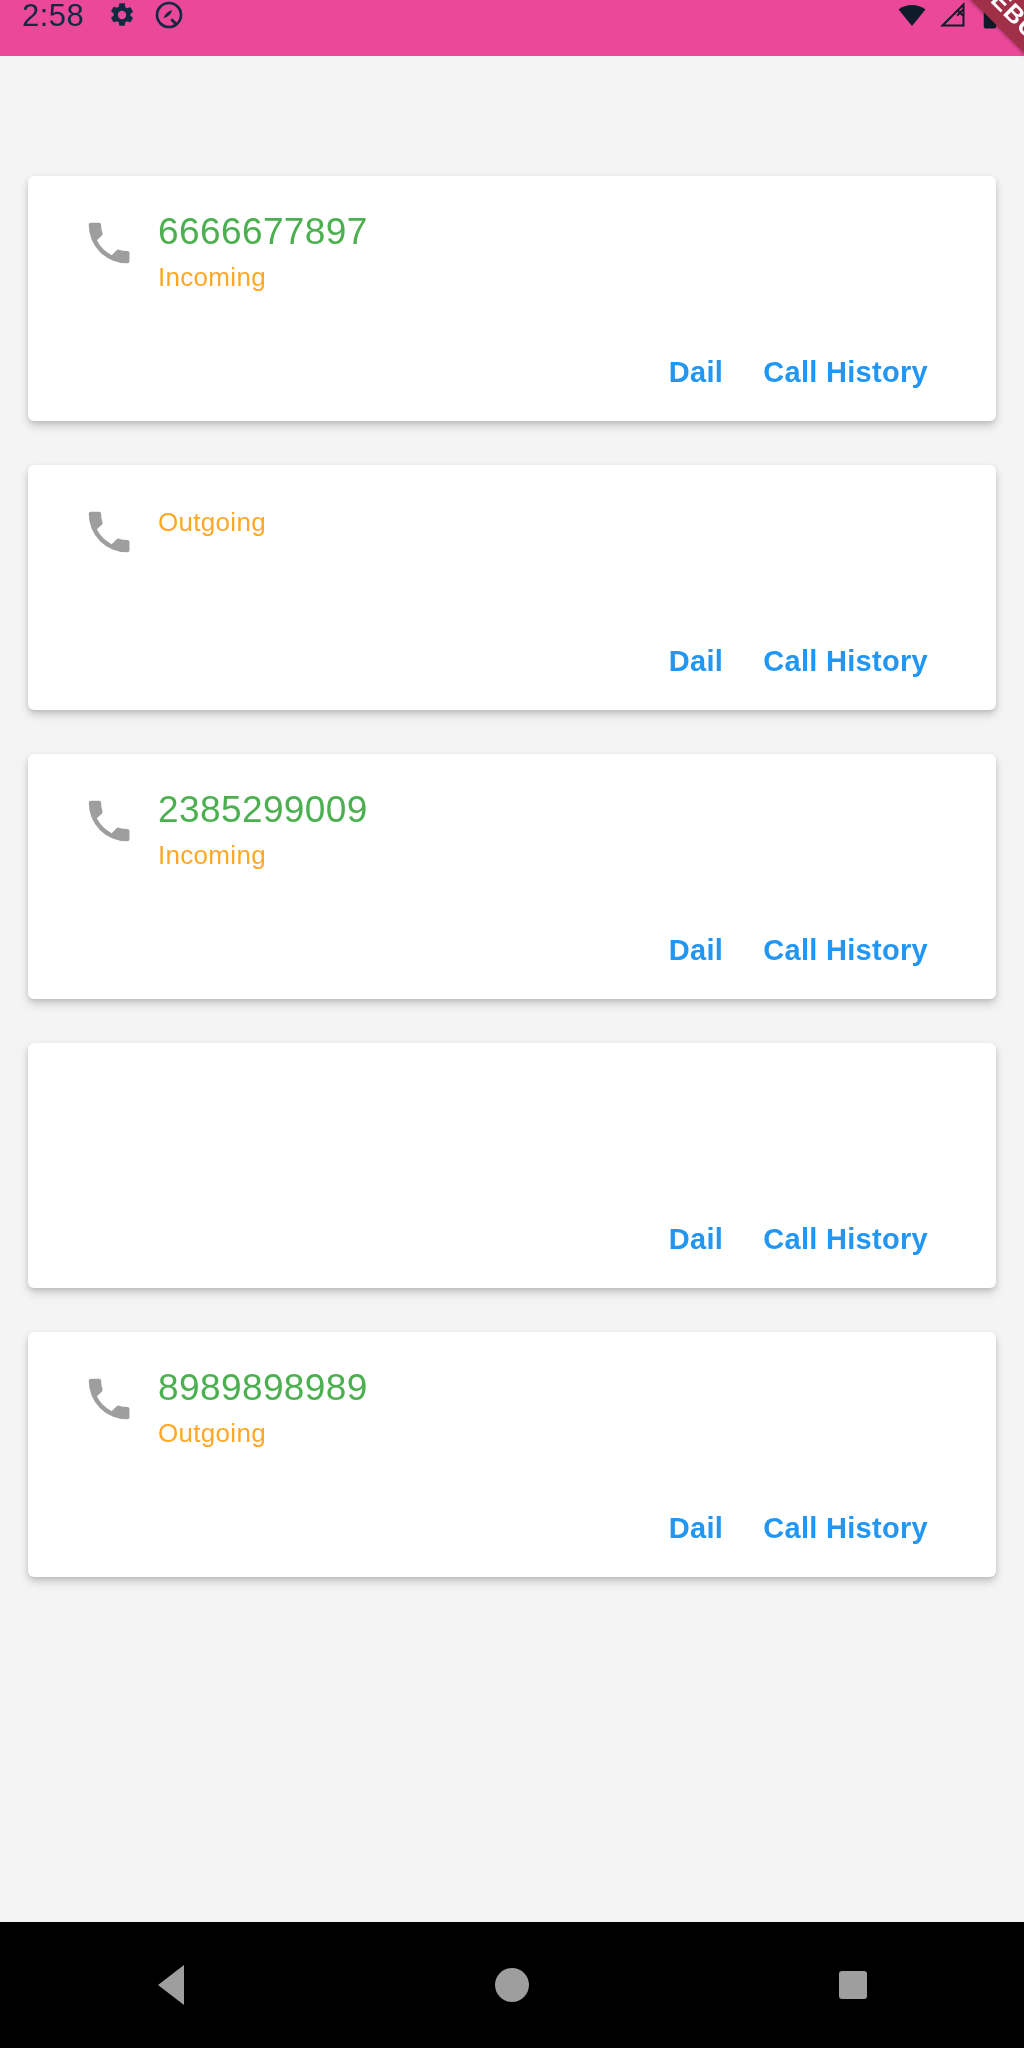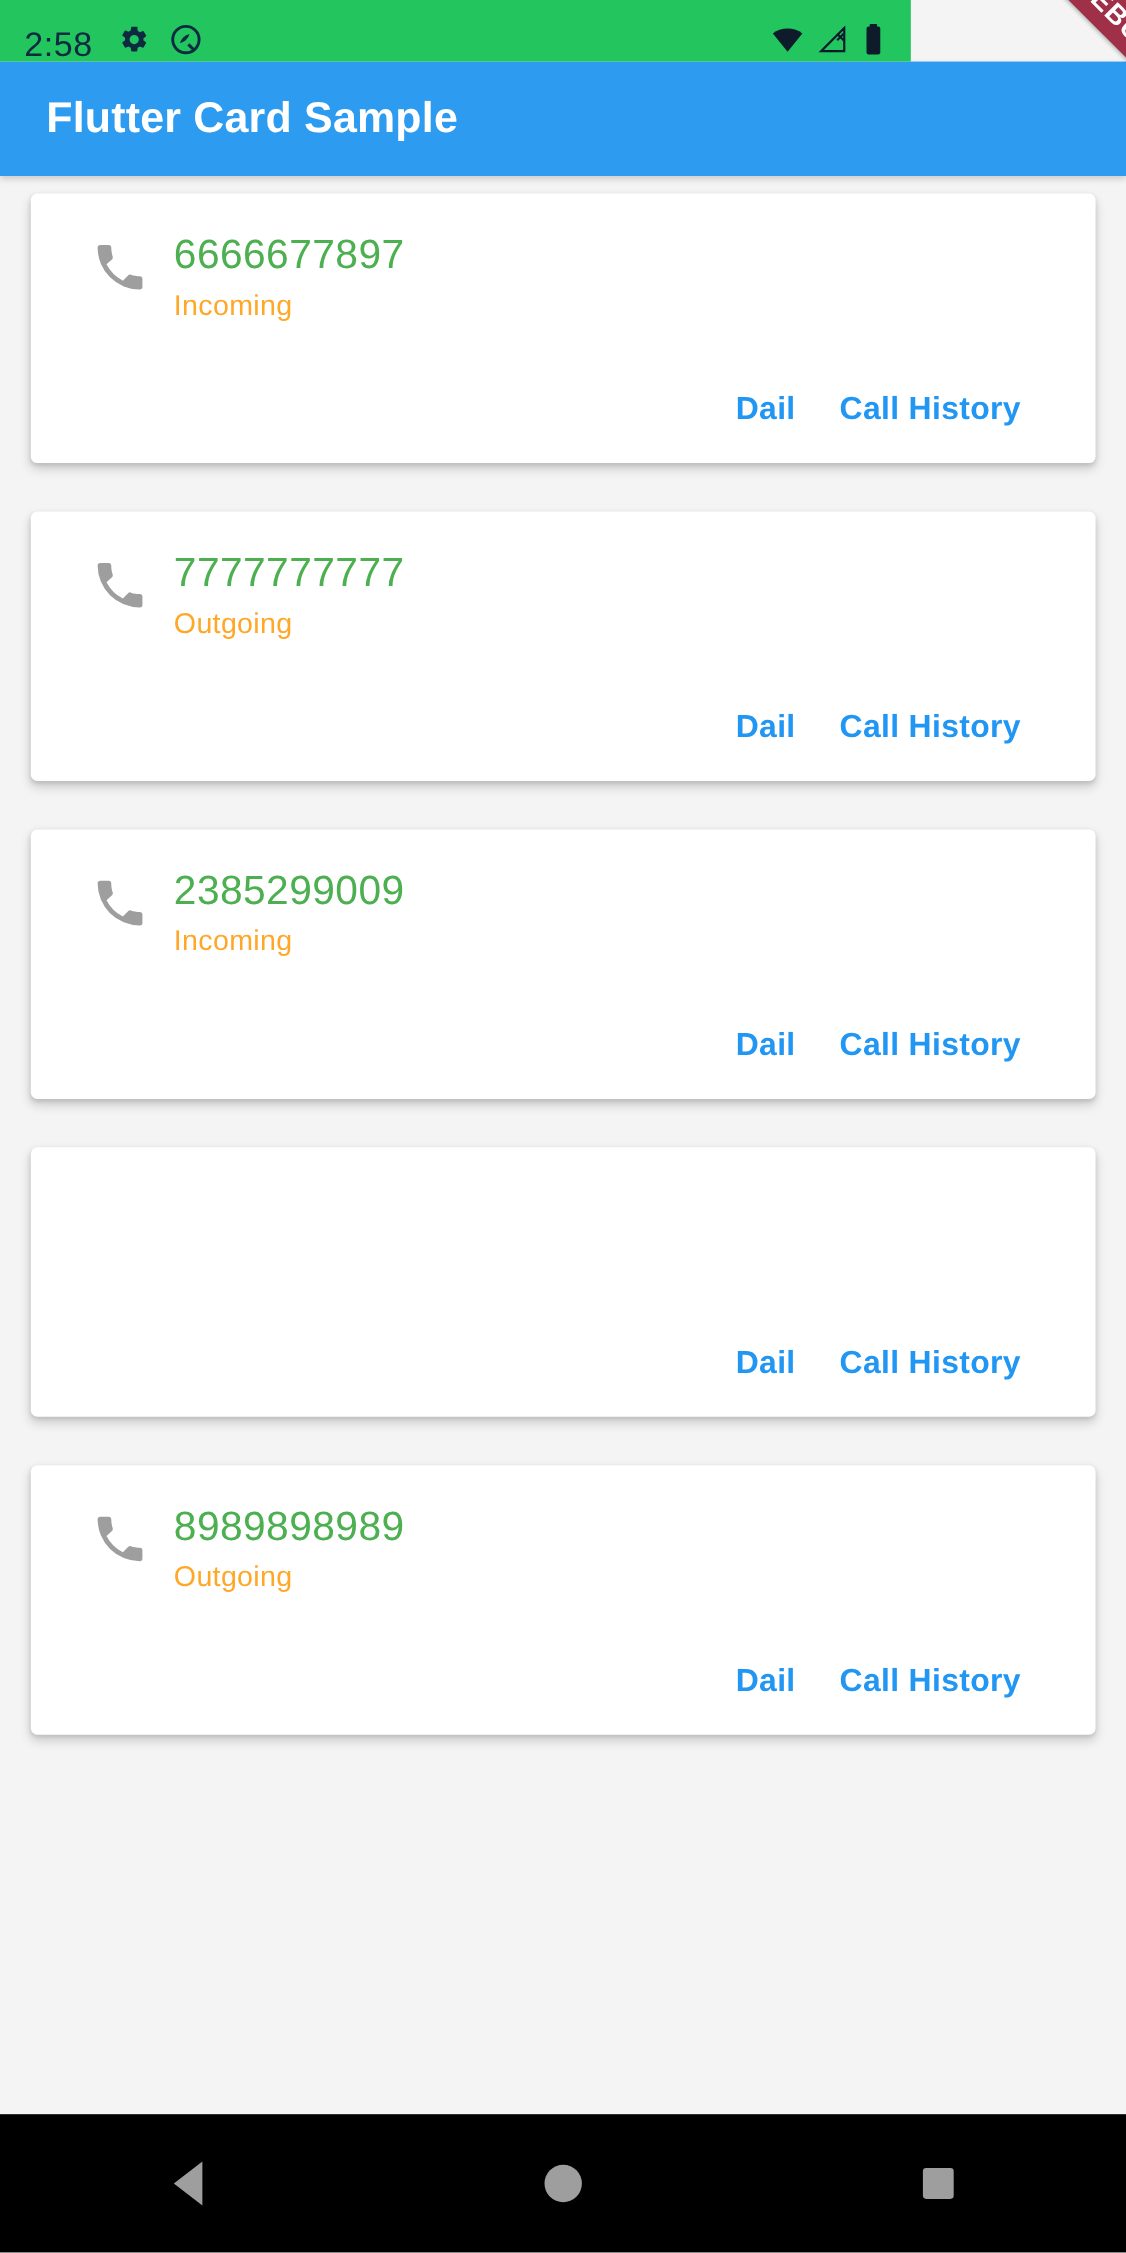--- a/index.html
+++ b/index.html
@@ -15,25 +15,25 @@
     width: 1024px;
     height: 2048px;
     overflow: hidden;
     background: #f4f4f4;
   }
 
   
   .statusbar {
     position: absolute;
     top: 0; left: 0;
-    width: 828px;
+    width: 1024px;
     height: 56px;
-    background: #22c55e;
-    display: flex;
-    align-items: flex-end;
+    background: #ec4899;
+    display: flex;
+    align-items: flex-start;
     padding: 0 16px 0 22px;
     z-index: 5;
   }
   .sb-clock {
     color: #0d2a40;
     font-size: 31px;
     font-weight: 400;
     letter-spacing: 0.5px;
     line-height: 1;
   }
@@ -248,23 +248,20 @@
           <rect x="2" y="2.4" width="10" height="20.4" rx="1.6" fill="#0d1b2a"></rect>
         </svg>
       </span>
     </span>
   </div>
 
   <div class="debug-ribbon">
     <div class="band">DEBUG</div>
   </div>
 
-  <div class="appbar">
-    <span class="appbar-title">Flutter Card Sample</span>
-  </div>
 
   <div class="body">
 
     <div class="card">
       <div class="card-top">
         <span class="phone-icon">
           <svg width="54" height="54" viewBox="0 0 24 24">
               <path fill="#9e9e9e" d="M6.6 10.8a15.1 15.1 0 0 0 6.6 6.6l2.2-2.2c.3-.3.7-.4 1-.2 1.2.4 2.4.6 3.7.6.6 0 1 .4 1 1V20c0 .6-.4 1-1 1A17 17 0 0 1 3 4c0-.6.4-1 1-1h3.5c.6 0 1 .4 1 1 0 1.3.2 2.5.6 3.7.1.3 0 .7-.2 1z"></path>
             </svg>
         </span>
@@ -280,21 +277,20 @@
     </div>
 
     <div class="card">
       <div class="card-top">
         <span class="phone-icon">
           <svg width="54" height="54" viewBox="0 0 24 24">
               <path fill="#9e9e9e" d="M6.6 10.8a15.1 15.1 0 0 0 6.6 6.6l2.2-2.2c.3-.3.7-.4 1-.2 1.2.4 2.4.6 3.7.6.6 0 1 .4 1 1V20c0 .6-.4 1-1 1A17 17 0 0 1 3 4c0-.6.4-1 1-1h3.5c.6 0 1 .4 1 1 0 1.3.2 2.5.6 3.7.1.3 0 .7-.2 1z"></path>
             </svg>
         </span>
         <span class="card-text">
-          <div class="card-number">7777777777</div>
           <div class="card-status">Outgoing</div>
         </span>
       </div>
       <div class="card-actions">
         <button class="flat-btn">Dail</button>
         <button class="flat-btn">Call History</button>
       </div>
     </div>
 
     <div class="card">

